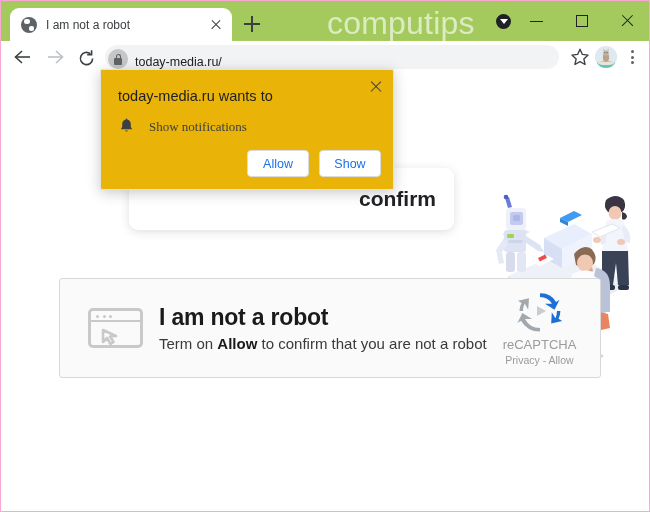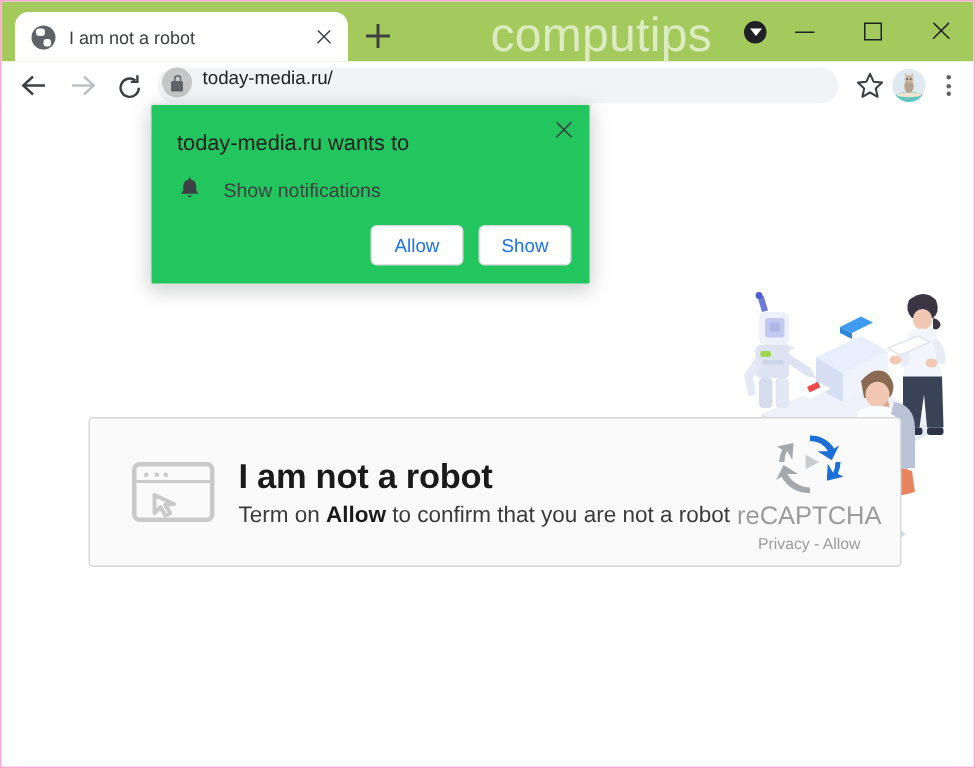--- a/index.html
+++ b/index.html
@@ -184,21 +184,21 @@
   }
   .navbtn svg { position: absolute; left: 6px; top: 6px; }
 
   .omnibox {
     flex: 1 1 auto;
     height: 24px;
     margin: 0 8px 0 2px;
     background: #f1f3f4;
     border-radius: 13px;
     display: flex;
-    align-items: flex-start;
+    align-items: flex-end;
     padding-left: 3px;
     cursor: text;
   }
 
   .lock-circle {
     width: 20px; height: 20px;
     border-radius: 50%;
     background: #c4c7c5;
     position: relative;
     flex: 0 0 auto;
@@ -366,41 +366,41 @@
     text-align: center;
     flex: 0 0 auto;
     padding-bottom: 2px;
   }
   .recaptcha .rc-logo {
     width: 48px; height: 48px;
     margin: 0 auto 1px;
     position: relative;
   }
   .rc-label {
-    font-size: 17px;
+    font-size: 13px;
     color: #9b9b9b;
     line-height: 1.35;
     white-space: nowrap;
     overflow: hidden;
   }
   .rc-links {
     font-size: 10.5px;
     color: #9b9b9b;
     line-height: 1.35;
     white-space: nowrap;
     overflow: hidden;
   }
 
   
   .notif {
     position: absolute;
     left: 99px; top: 68px;
     width: 294px;
     height: 121px;
-    background: #22c55e;
+    background: #eab308;
     border: 1px solid #e3e3e3;
     border-radius: 2px;
     box-shadow: 0 3px 13px rgba(60,64,67,0.28);
     z-index: 40;
   }
 
   .notif-close {
     position: absolute;
     right: 8px; top: 8px;
     width: 18px; height: 18px;
@@ -431,20 +431,21 @@
   }
   .bell {
     width: 17px; height: 17px;
     position: relative;
     flex: 0 0 auto;
   }
   .notif-opt {
     margin-left: 14px;
     font-size: 13px;
     color: #3c4043;
+    font-family: Liberation Serif, serif;
   }
 
   .notif-actions {
     position: absolute;
     right: 12px; bottom: 12px;
     display: flex;
     gap: 10px;
   }
   .btn {
     min-width: 62px;
@@ -547,20 +548,23 @@
 
     <div class="kebab">
       <span></span>
         <span></span>
         <span></span>
     </div>
   </div>
 
   <div class="viewport">
 
+    <div class="confirm-card">
+      <div class="ctext">confirm</div>
+    </div>
 
     <div class="illus">
       <svg width="160" height="190" viewBox="0 0 160 190">
 
         <polygon points="20,108 78,82 135,112 76,140" fill="#eef1f7"></polygon>
         <polygon points="20,108 20,116 76,148 76,140" fill="#dfe4ee"></polygon>
         <polygon points="76,140 76,148 135,120 135,112" fill="#e7ebf3"></polygon>
 
         <polygon points="56,70 86,56 104,66 74,81" fill="#e8eefc"></polygon>
         <polygon points="56,70 56,90 74,100 74,81" fill="#d6dff3"></polygon>

